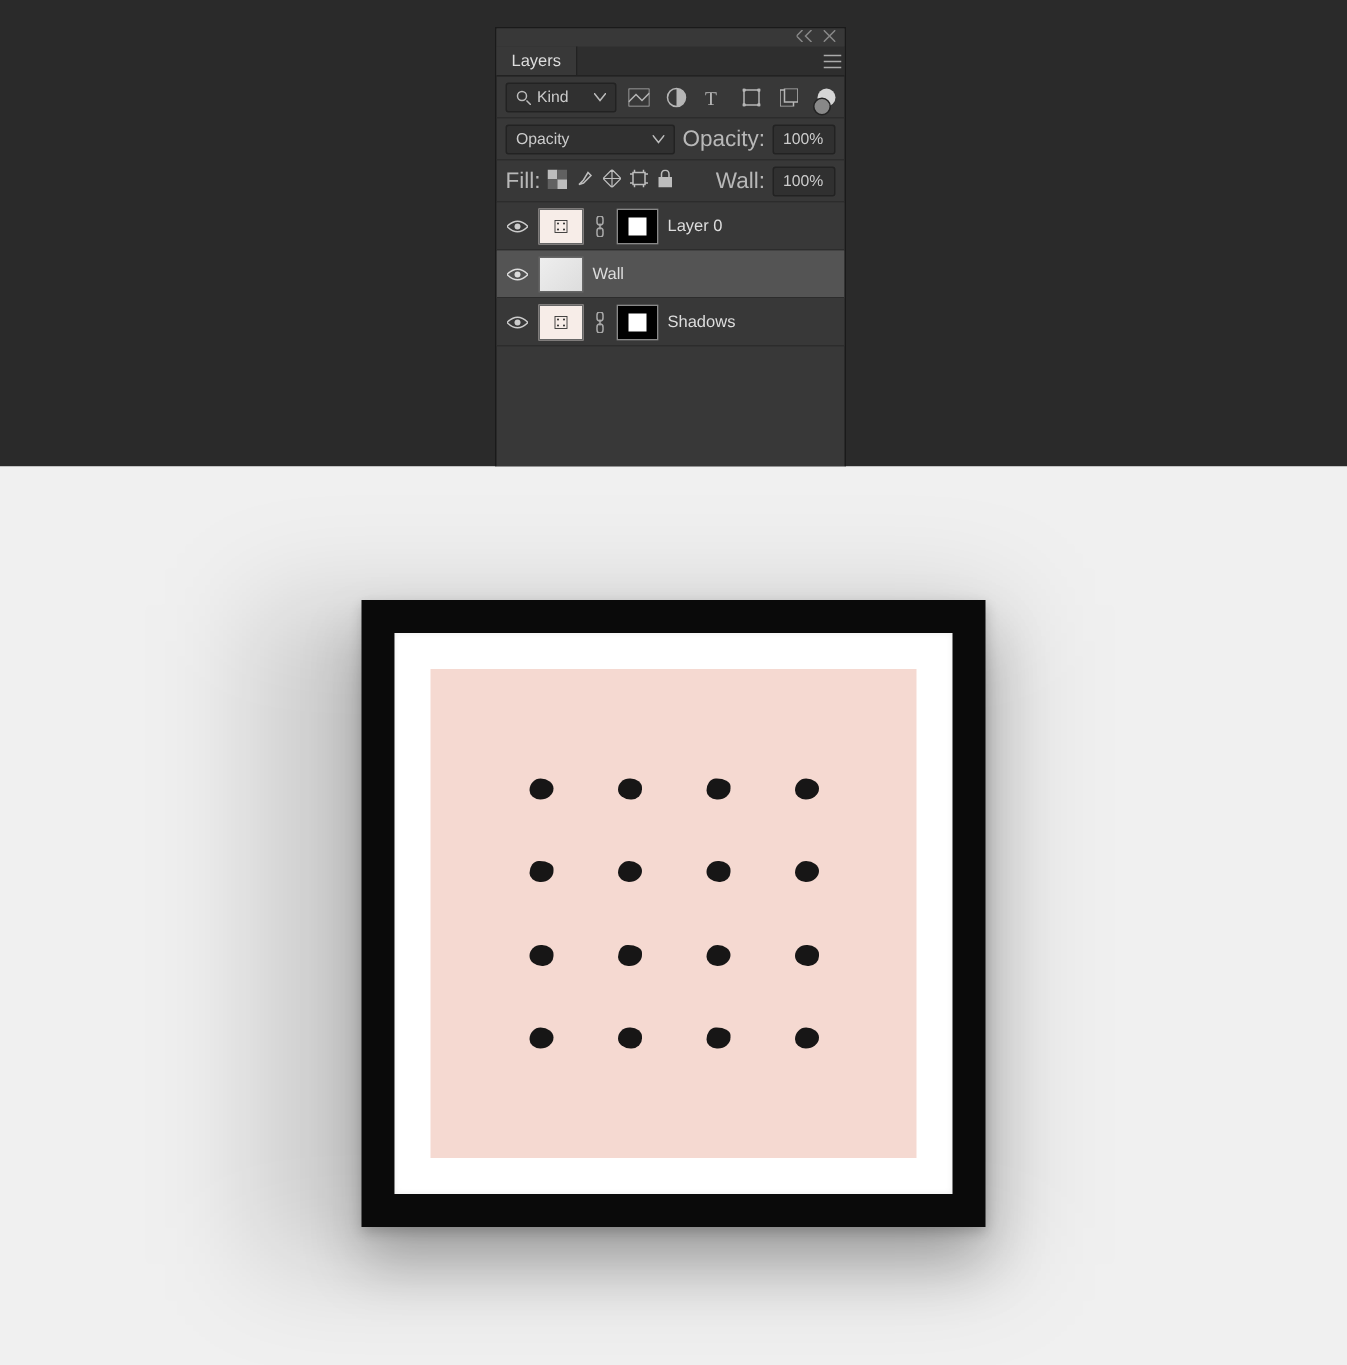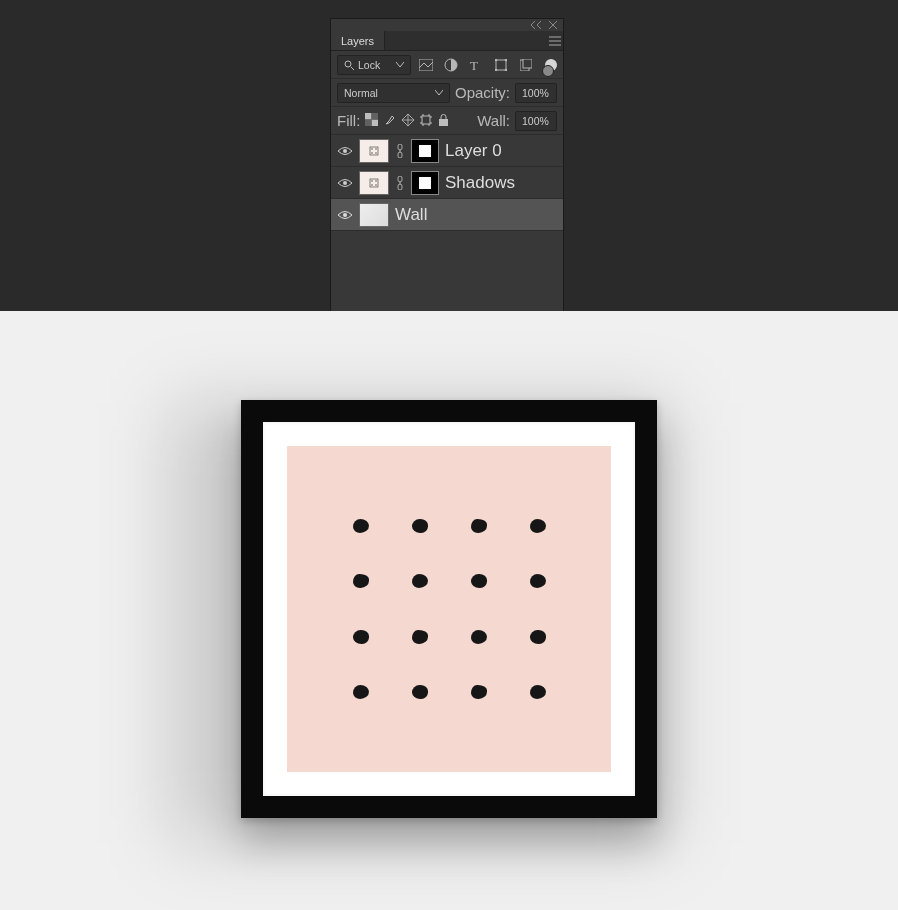--- a/index.html
+++ b/index.html
@@ -168,21 +168,21 @@
       display: flex;
       align-items: center;
       justify-content: center;
     }
     .mask-thumb::after {
       content:"";
       width: 12px; height:12px; background:#fff;
     }
     .layer-name {
       color: #ddd;
-      font-size: 17px;
+      font-size: 11px;
       flex: 1;
     }
     .panel-footer {
       height: 26px;
       border-top: 1px solid #222;
       display: flex;
       align-items: center;
       justify-content: center;
       gap: 10px;
       padding: 0 6px;
@@ -285,21 +285,21 @@
           </svg>
       </div>
     </div>
 
     <div class="panel-row">
       <div class="dropdown kind-dd">
         <svg width="10" height="10" viewBox="0 0 10 10">
             <circle cx="4" cy="4" r="3" stroke="#bbb" fill="none"></circle>
             <path d="M7 7 L10 10" stroke="#bbb"></path>
           </svg>
-        <span>Lock</span>
+        <span>Kind</span>
         <svg class="chev" width="8" height="6" viewBox="0 0 8 6">
             <path d="M0 0 L4 5 L8 0" stroke="#bbb" fill="none"></path>
           </svg>
       </div>
       <div class="filter-icon-btn">
         <svg width="14" height="12" viewBox="0 0 14 12">
             <rect x="0" y="0" width="14" height="12" fill="none" stroke="#ccc"></rect>
             <path d="M0 9 L5 4 L9 8 L14 3" stroke="#ccc" fill="none"></path>
           </svg>
       </div>
@@ -327,21 +327,21 @@
         <svg width="12" height="12" viewBox="0 0 12 12">
             <rect x="0" y="1" width="9" height="11" stroke="#ccc" fill="none"></rect>
             <rect x="3" y="0" width="9" height="9" stroke="#ccc" fill="#383838"></rect>
           </svg>
       </div>
       <div class="color-swatch"></div>
     </div>
 
     <div class="panel-row">
       <div class="dropdown blend-dd">
-        <span>Normal</span>
+        <span>Opacity</span>
         <svg class="chev" width="8" height="6" viewBox="0 0 8 6">
             <path d="M0 0 L4 5 L8 0" stroke="#bbb" fill="none"></path>
           </svg>
       </div>
       <span class="label">Opacity:</span>
       <div class="dropdown opacity-dd">
         <span>100%</span>
         <svg class="chev" width="8" height="6" viewBox="0 0 8 6">
             <path d="M0 0 L4 5 L8 0" stroke="#bbb" fill="none"></path>
           </svg>
@@ -401,20 +401,30 @@
         <span class="link-icon">
             <svg width="8" height="14" viewBox="0 0 8 14">
               <rect x="2" y="0" width="4" height="6" rx="2" stroke="#aaa" fill="none"></rect>
               <rect x="2" y="8" width="4" height="6" rx="2" stroke="#aaa" fill="none"></rect>
               <path d="M4 5v4" stroke="#aaa"></path>
             </svg>
           </span>
         <div class="mask-thumb"></div>
         <span class="layer-name">Layer 0</span>
       </div>
+      <div class="layer-row selected">
+        <span class="eye">
+            <svg width="14" height="10" viewBox="0 0 14 10">
+              <path d="M0 5 Q7 -2 14 5 Q7 12 0 5Z" stroke="#ddd" fill="none"></path>
+              <circle cx="7" cy="5" r="2" fill="#ddd"></circle>
+            </svg>
+          </span>
+        <div class="thumb thumb-grey"></div>
+        <span class="layer-name">Wall</span>
+      </div>
       <div class="layer-row">
         <span class="eye">
             <svg width="14" height="10" viewBox="0 0 14 10">
               <path d="M0 5 Q7 -2 14 5 Q7 12 0 5Z" stroke="#ccc" fill="none"></path>
               <circle cx="7" cy="5" r="2" fill="#ccc"></circle>
             </svg>
           </span>
         <div class="thumb thumb-pink">
             <svg width="14" height="14" viewBox="0 0 14 14">
               <rect x="3" y="3" width="8" height="8" stroke="#333" fill="none" stroke-width="0.6"></rect>
@@ -426,30 +436,20 @@
           </div>
         <span class="link-icon">
             <svg width="8" height="14" viewBox="0 0 8 14">
               <rect x="2" y="0" width="4" height="6" rx="2" stroke="#aaa" fill="none"></rect>
               <rect x="2" y="8" width="4" height="6" rx="2" stroke="#aaa" fill="none"></rect>
               <path d="M4 5v4" stroke="#aaa"></path>
             </svg>
           </span>
         <div class="mask-thumb"></div>
         <span class="layer-name">Shadows</span>
-      </div>
-      <div class="layer-row selected">
-        <span class="eye">
-            <svg width="14" height="10" viewBox="0 0 14 10">
-              <path d="M0 5 Q7 -2 14 5 Q7 12 0 5Z" stroke="#ddd" fill="none"></path>
-              <circle cx="7" cy="5" r="2" fill="#ddd"></circle>
-            </svg>
-          </span>
-        <div class="thumb thumb-grey"></div>
-        <span class="layer-name">Wall</span>
       </div>
     </div>
 
     <div class="panel-footer">
       <span><svg width="14" height="10" viewBox="0 0 14 10">
             <rect x="0" y="2" width="6" height="6" rx="3" stroke="#999" fill="none"></rect>
             <rect x="8" y="2" width="6" height="6" rx="3" stroke="#999" fill="none"></rect>
             <path d="M5 5h4" stroke="#999"></path>
           </svg></span>
       <span><svg width="14" height="12" viewBox="0 0 14 12">

